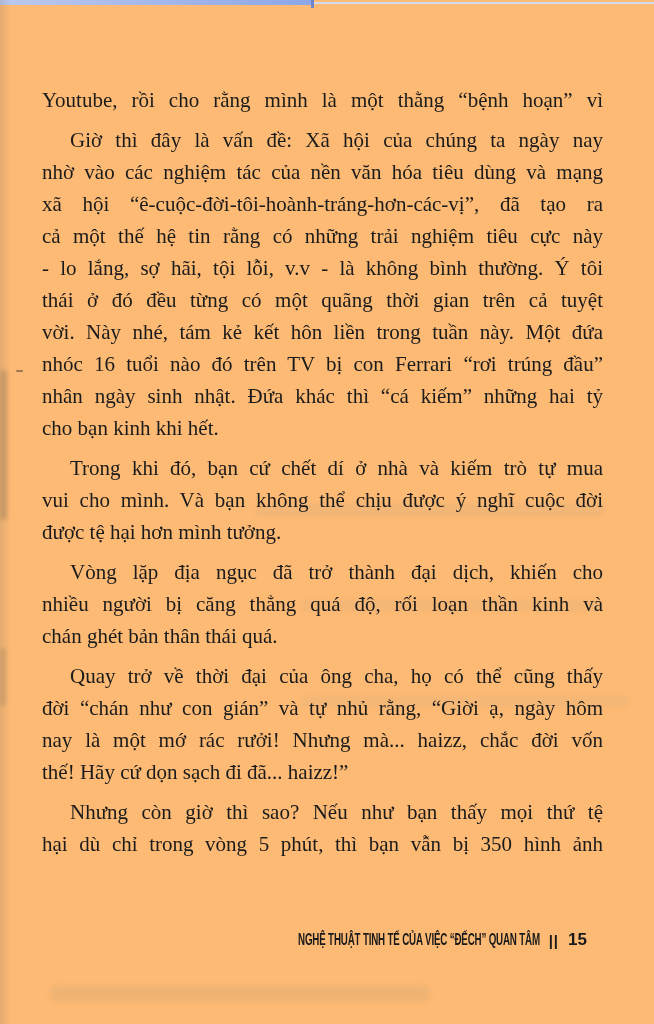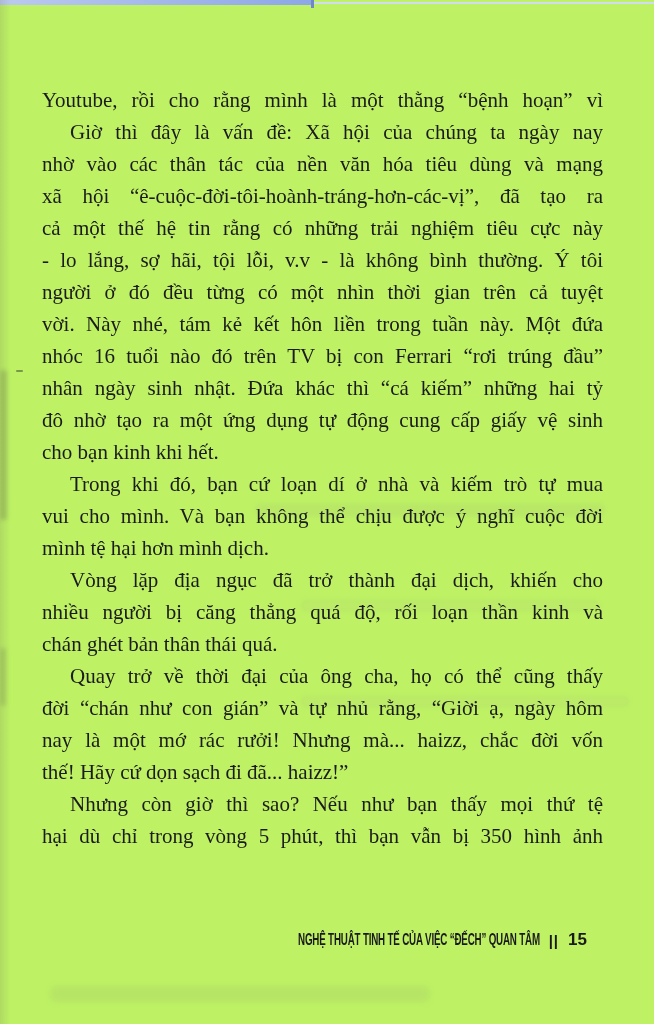--- a/index.html
+++ b/index.html
@@ -2,21 +2,21 @@
 <html><head>
 <meta charset="utf-8">
 <style>
   html, body { margin: 0; padding: 0; }
   body { background: #e8e8e8; font-family: "Liberation Serif", serif; }
 
   .page {
     position: relative;
     width: 654px;
     height: 1024px;
-    background: #bef264;
+    background: #fdba74;
     overflow: hidden;
     margin: 0 auto;
   }
 
   
   .top-line {
     position: absolute; top: 2px; left: 0; right: 0; height: 2px;
     background: #cfdbf0;
   }
   .top-bar {
@@ -62,21 +62,21 @@
     line-height: 32px;
   }
   .line {
     height: 32px;
     line-height: 32px;
     overflow: hidden;
     text-align: justify;
     text-align-last: left;
   }
   .line.full { text-align-last: justify; }
-  .line.indent { text-indent: 28px; }
+  .line.indent { text-indent: 28px; margin-top: 8px; }
   .italic { }
 
   
   .footer {
     position: absolute;
     top: 929px; right: 67px; height: 22px;
     display: flex; align-items: center; gap: 9px;
     color: #1a1a1a;
     font-family: "Liberation Sans", sans-serif;
     font-weight: 700;
@@ -110,33 +110,32 @@
   <div class="tiny-mark"></div>
 
   <div class="ghost ghost-1"></div>
   <div class="ghost ghost-2"></div>
   <div class="ghost ghost-3"></div>
   <div class="ghost ghost-4"></div>
 
   <div class="text-block">
       <div class="line full"><span>Youtube, rồi cho rằng mình là một thằng “bệnh hoạn” vì</span></div>
       <div class="line indent full"><span>Giờ thì đây là vấn đề: Xã hội của chúng ta ngày nay</span></div>
-      <div class="line full"><span>nhờ vào các thân tác của nền văn hóa tiêu dùng và mạng</span></div>
+      <div class="line full"><span>nhờ vào các nghiệm tác của nền văn hóa tiêu dùng và mạng</span></div>
       <div class="line full"><span>xã hội “ê-cuộc-đời-tôi-hoành-tráng-hơn-các-vị”, đã tạo ra</span></div>
       <div class="line full"><span>cả một thế hệ tin rằng có những trải nghiệm tiêu cực này</span></div>
       <div class="line full"><span>- lo lắng, sợ hãi, tội lỗi, v.v - là không bình thường. Ý tôi</span></div>
-      <div class="line full"><span>người ở đó đều từng có một nhìn thời gian trên cả tuyệt</span></div>
+      <div class="line full"><span>thái ở đó đều từng có một quãng thời gian trên cả tuyệt</span></div>
       <div class="line full"><span>vời. Này nhé, tám kẻ kết hôn liền trong tuần này. Một đứa</span></div>
       <div class="line full"><span>nhóc 16 tuổi nào đó trên TV bị con Ferrari “rơi trúng đầu”</span></div>
       <div class="line full"><span>nhân ngày sinh nhật. Đứa khác thì “cá kiếm” những hai tỷ</span></div>
-      <div class="line full"><span>đô nhờ tạo ra một ứng dụng tự động cung cấp giấy vệ sinh</span></div>
       <div class="line"><span>cho bạn kinh khi hết.</span></div>
-      <div class="line indent full"><span>Trong khi đó, bạn cứ loạn dí ở nhà và kiếm trò tự mua</span></div>
+      <div class="line indent full"><span>Trong khi đó, bạn cứ chết dí ở nhà và kiếm trò tự mua</span></div>
       <div class="line full"><span>vui cho mình. Và bạn không thể chịu được ý nghĩ cuộc đời</span></div>
-      <div class="line"><span>mình tệ hại hơn mình dịch.</span></div>
+      <div class="line"><span>được tệ hại hơn mình tưởng.</span></div>
       <div class="line indent full"><span class="italic">Vòng lặp địa ngục</span><span> đã trở thành đại dịch, khiến cho</span></div>
       <div class="line full"><span>nhiều người bị căng thẳng quá độ, rối loạn thần kinh và</span></div>
       <div class="line"><span>chán ghét bản thân thái quá.</span></div>
       <div class="line indent full"><span>Quay trở về thời đại của ông cha, họ có thể cũng thấy</span></div>
       <div class="line full"><span>đời </span><span class="italic">“chán như con gián”</span><span> và tự nhủ rằng, “Giời ạ, ngày hôm</span></div>
       <div class="line full"><span>nay là một mớ rác rưởi! Nhưng mà... haizz, chắc đời vốn</span></div>
       <div class="line"><span>thế! Hãy cứ dọn sạch đi đã... haizz!”</span></div>
       <div class="line indent full"><span>Nhưng còn giờ thì sao? Nếu như bạn thấy mọi thứ tệ</span></div>
       <div class="line full"><span>hại dù chỉ trong vòng 5 phút, thì bạn vẫn bị 350 hình ảnh</span></div>
     </div>

